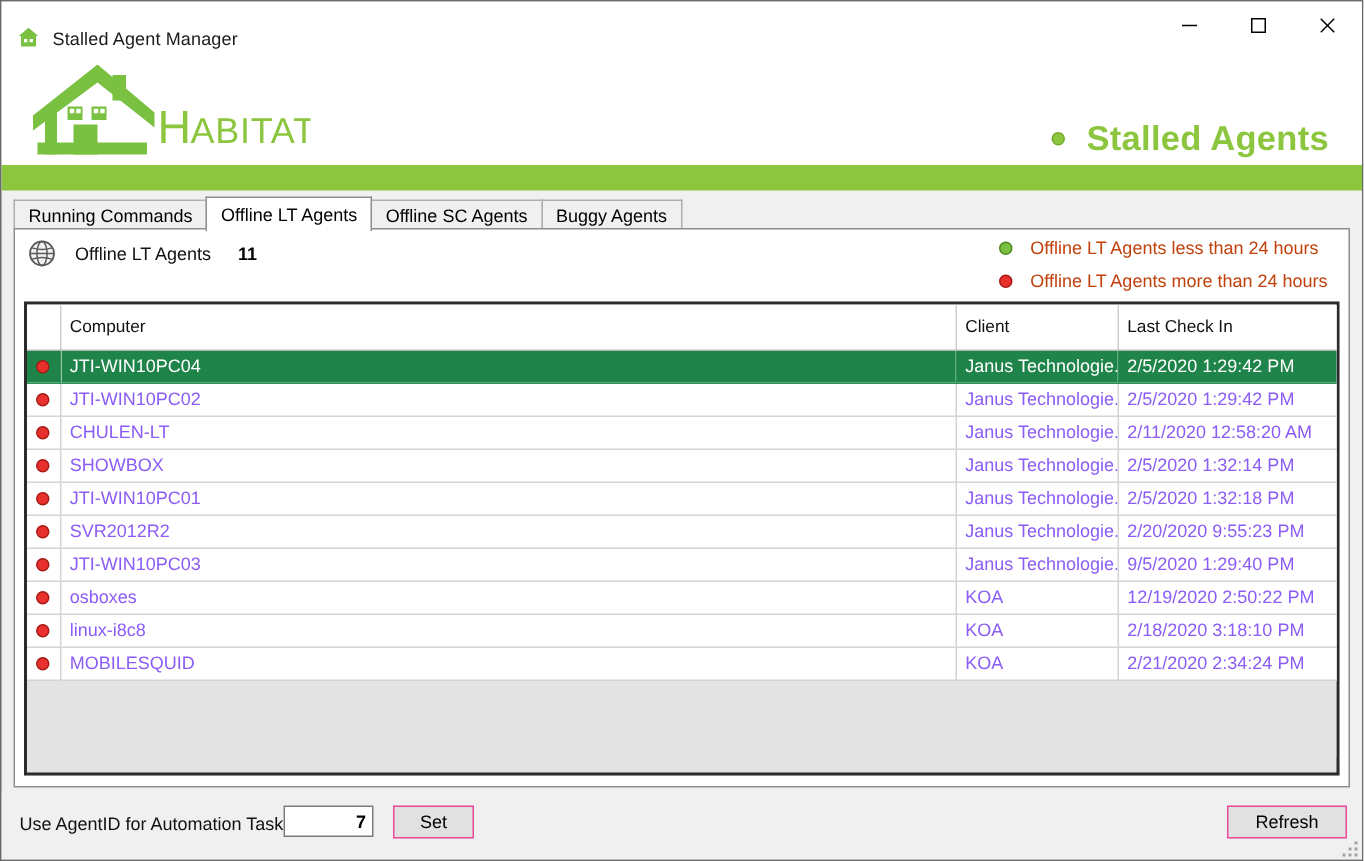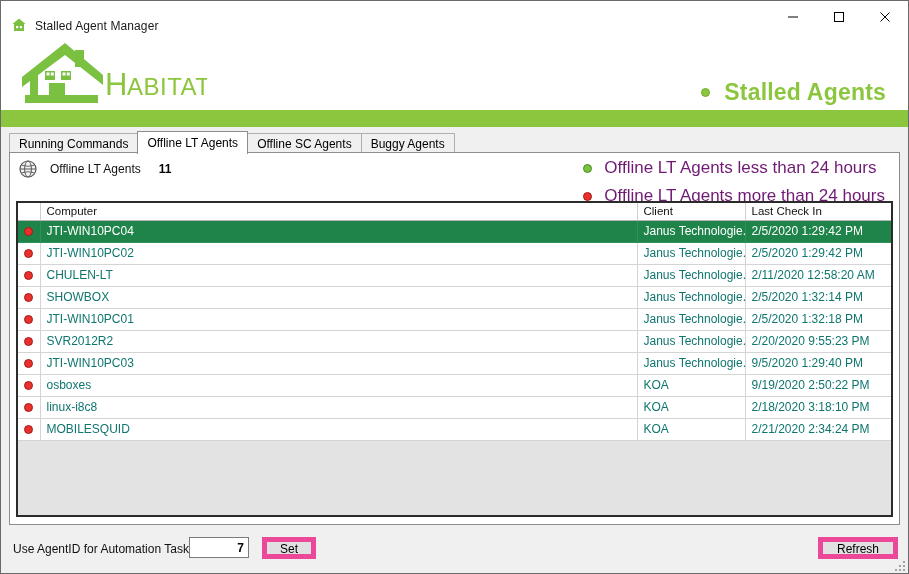--- a/index.html
+++ b/index.html
@@ -126,21 +126,21 @@
   .page-head-count { font-size: 12px; font-weight: bold; color: #000; margin-left: 6px; }
 
   .legend {
     position: absolute; right: 14px; top: 5px;
     display: flex; flex-direction: column; gap: 8px;
   }
   .legend-row { display: flex; align-items: center; gap: 12px; }
   .legend-dot { width: 9px; height: 9px; border-radius: 50%; flex: none; }
   .legend-dot.green { background: #7ac142; border: 1px solid #4d8a1f; }
   .legend-dot.red { background: #e8312c; border: 1px solid #a81a16; }
-  .legend-text { font-size: 17px; color: #701a75; }
+  .legend-text { font-size: 12px; color: #c2410c; }
 
   
   .grid-wrap {
     position: absolute; left: 6px; top: 48px;
     width: 877px; height: 316px;
     border: 2px solid #2b2b2b;
     background: #e3e3e3;
     overflow: hidden;
   }
   table.grid {
@@ -148,40 +148,40 @@
     border-collapse: collapse;
     table-layout: fixed;
     background: #ffffff;
   }
   table.grid col.c-ind { width: 22px; }
   table.grid col.c-comp { width: 597px; }
   table.grid col.c-client { width: 108px; }
   table.grid col.c-last { width: 150px; }
 
   table.grid thead th {
-    height: 17px;
+    height: 30px;
     background: #ffffff;
     border-right: 1px solid #cfcfcf;
     border-bottom: 1px solid #b5b5b5;
     font-size: 11.5px;
     font-weight: normal;
     color: #111;
     text-align: left;
     padding: 0 0 0 6px;
     white-space: nowrap;
     overflow: hidden;
   }
   table.grid thead th.ind { padding: 0; }
 
   table.grid tbody td {
     height: 22px;
     border-right: 1px solid #d4d4d4;
     border-bottom: 1px solid #d4d4d4;
     font-size: 12px;
-    color: #0f766e;
+    color: #8b5cf6;
     padding: 0 0 0 6px;
     white-space: nowrap;
     overflow: hidden;
     text-overflow: clip;
     background: #ffffff;
   }
   table.grid tbody td.ind {
     padding: 0;
     text-align: center;
     vertical-align: middle;
@@ -221,21 +221,21 @@
     font-size: 12px; font-weight: bold;
     color: #000;
     text-align: right;
     padding: 0 4px 0 2px;
     outline: none;
   }
   .btn {
     position: absolute;
     height: 22px;
     background: #e1e1e1;
-    border: 5px solid #ec4899;
+    border: 1px solid #ec4899;
     font-family: "Liberation Sans", sans-serif;
     font-size: 12px;
     color: #000;
     cursor: default;
     padding: 0;
   }
   .btn-set { left: 261px; top: 8px; width: 54px; }
   .btn-refresh { right: 10px; top: 8px; width: 80px; }
 
   .resize-grip {
@@ -413,21 +413,21 @@
             <tr>
               <td class="ind"><span class="row-dot" style="background: rgb(232, 49, 44);"></span></td>
               <td>JTI-WIN10PC03</td>
               <td>Janus Technologie...</td>
               <td>9/5/2020 1:29:40 PM</td>
             </tr>
             <tr>
               <td class="ind"><span class="row-dot" style="background: rgb(232, 49, 44);"></span></td>
               <td>osboxes</td>
               <td>KOA</td>
-              <td>9/19/2020 2:50:22 PM</td>
+              <td>12/19/2020 2:50:22 PM</td>
             </tr>
             <tr>
               <td class="ind"><span class="row-dot" style="background: rgb(232, 49, 44);"></span></td>
               <td>linux-i8c8</td>
               <td>KOA</td>
               <td>2/18/2020 3:18:10 PM</td>
             </tr>
             <tr>
               <td class="ind"><span class="row-dot" style="background: rgb(232, 49, 44);"></span></td>
               <td>MOBILESQUID</td>

